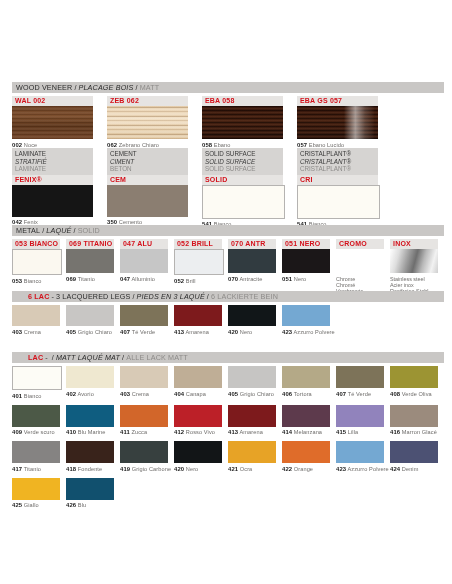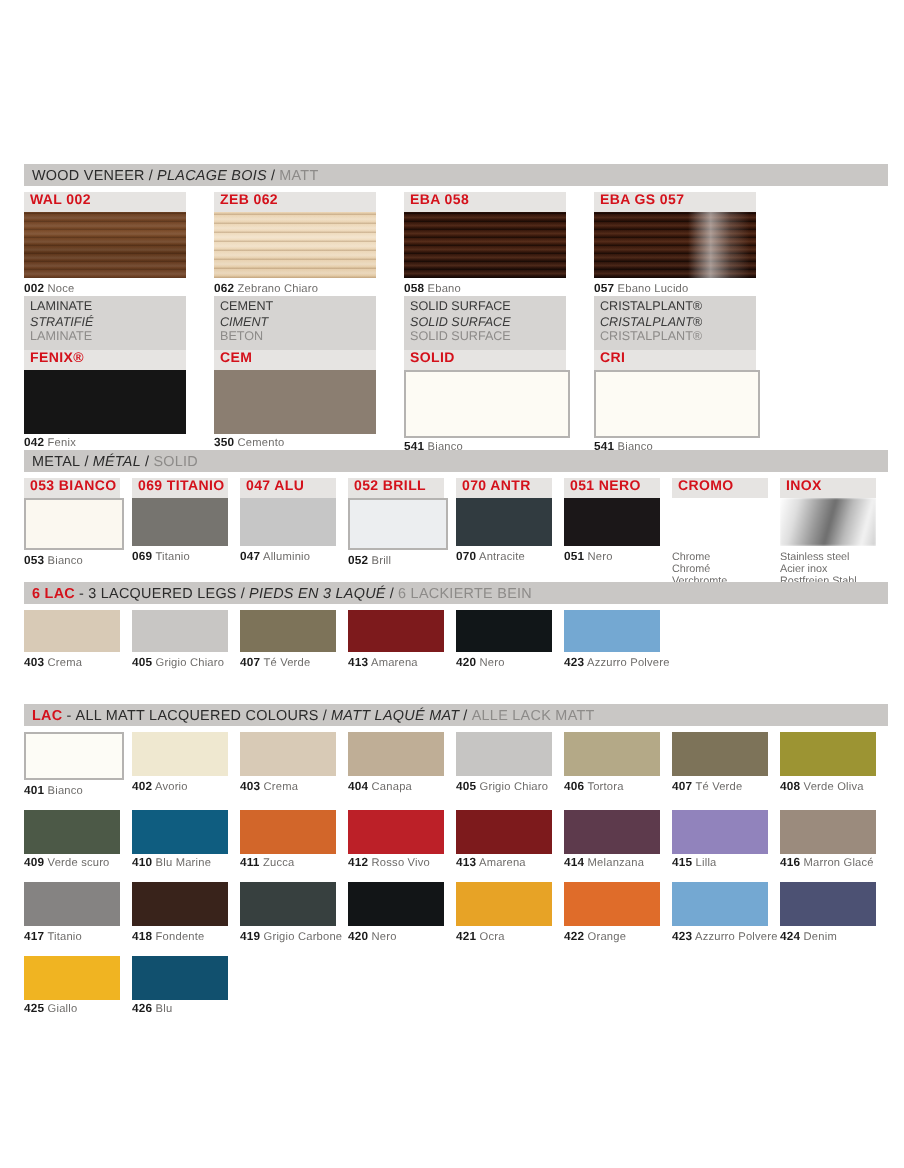--- a/index.html
+++ b/index.html
@@ -14,21 +14,21 @@
   
   .sec-bar{
     height:11px;background:#c9c7c5;margin:0 0 3px 0;
     display:flex;align-items:center;padding-left:4px;
     font-size:7.2px;letter-spacing:.15px;white-space:nowrap;
   }
   .sec-bar .en{color:#2b2b2b;font-weight:400;}
   .sec-bar .fr{color:#2b2b2b;font-style:italic;font-weight:400;}
   .sec-bar .de{color:#8d8b89;font-weight:400;}
   .sec-bar .sep{color:#2b2b2b;padding:0 2px;}
-  .sec-bar .code{color:#d4111b;font-weight:bold;}
+  .sec-bar .code{color:#d4111b;font-weight:bold;margin-left:12px;}
 
   .wrap{position:absolute;left:12px;right:8px;}
 
   
   .row{display:flex;}
   .cell{box-sizing:border-box;}
   .chip{
     width:100%;display:block;position:relative;overflow:hidden;
   }
   .chip.bordered{border:1px solid #b5b3b1;}
@@ -172,21 +172,21 @@
           <span class="chip bordered" style="height: 32px; background: rgb(253, 251, 244);"></span>
           <div class="caption"><b>541</b> Bianco</div>
         </div>
       </div>
   </div>
 
   <div class="wrap" style="top:225px;">
     <div class="sec-bar">
       <span class="en">METAL</span>
       <span class="sep">/</span>
-      <span class="fr">MÉTAL</span>
+      <span class="fr">LAQUÉ</span>
       <span class="sep">/</span>
       <span class="de">SOLID</span>
     </div>
     <div class="row" id="metal-row">
         <div class="cell" style="width: 48px; margin-right: 6px;">
           <div class="tag">053 BIANCO</div>
           <span class="chip bordered" style="height: 24px; background: rgb(251, 248, 240);"></span>
           <div class="caption"><b>053</b> Bianco</div>
         </div>
         <div class="cell" style="width: 48px; margin-right: 6px;">
@@ -272,21 +272,20 @@
           <span class="chip" style="height: 21px; background: rgb(116, 168, 210);"></span>
           <div class="caption"><b>423</b> Azzurro Polvere</div>
         </div>
       </div>
   </div>
 
   <div class="wrap" style="top:352px;">
     <div class="sec-bar">
       <span class="code">LAC</span>
       <span class="sep">-</span>
-      <span class="en">ALL MATT LACQUERED COLOURS</span>
       <span class="sep">/</span>
       <span class="fr">MATT LAQUÉ MAT</span>
       <span class="sep">/</span>
       <span class="de">ALLE LACK MATT</span>
     </div>
     <div id="lac-grid">
         <div class="row" style="margin-bottom: 5px;">
           <div class="cell" style="width: 48px; margin-right: 6px;">
             <span class="chip bordered" style="height: 22px; background: rgb(253, 252, 246);"></span>
             <div class="caption"><b>401</b> Bianco</div>

